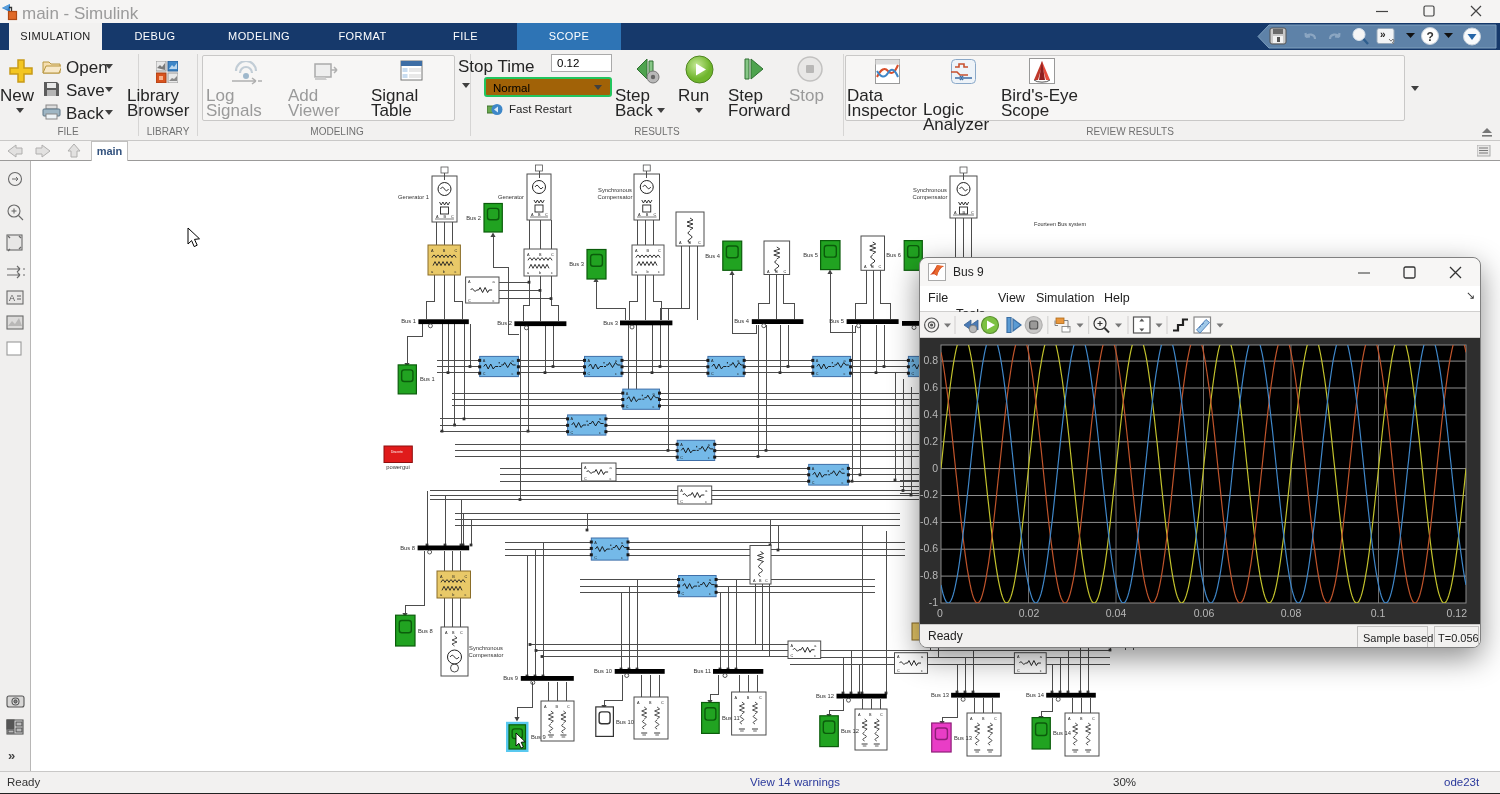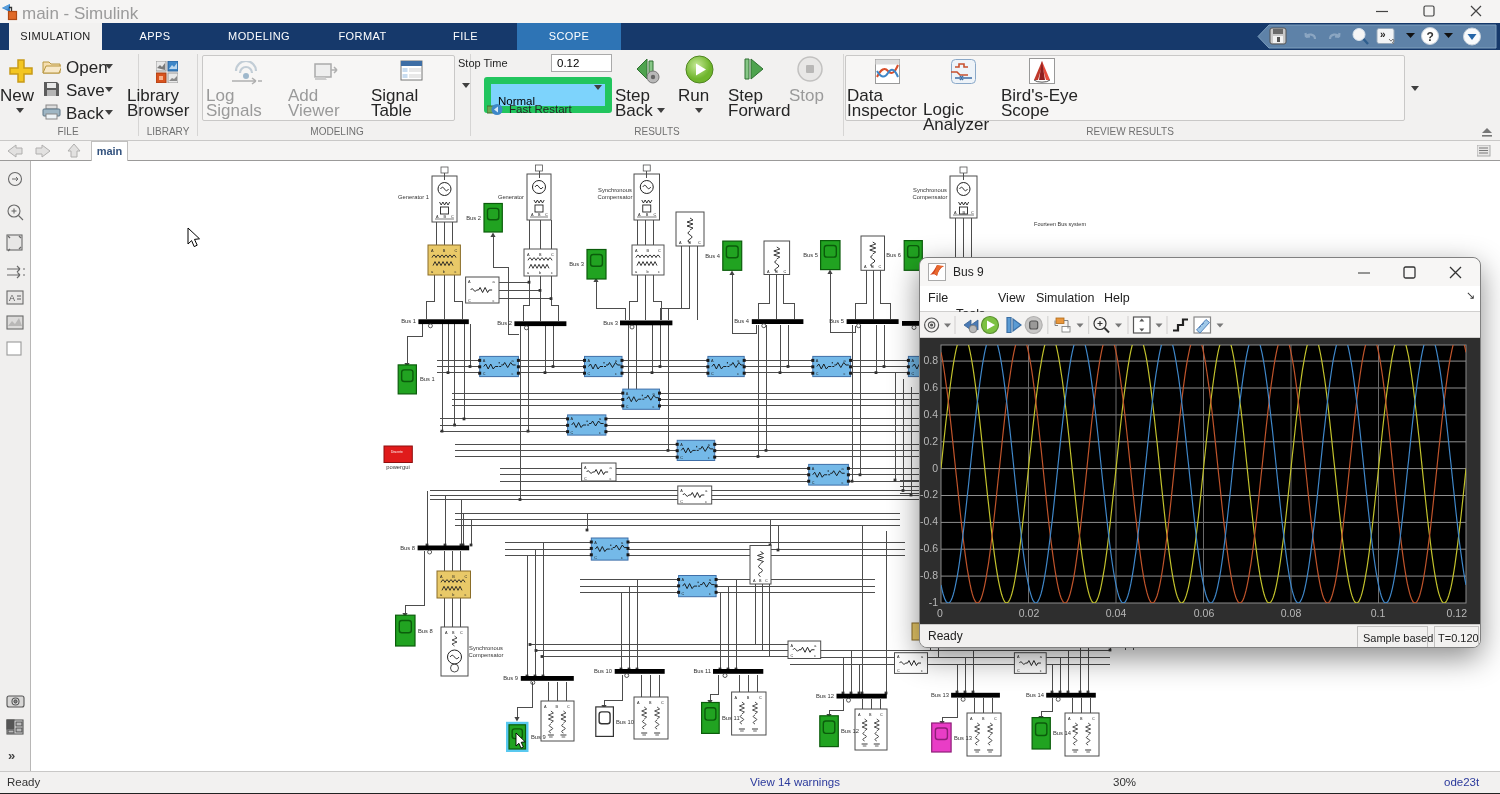--- a/index.html
+++ b/index.html
@@ -32,21 +32,21 @@
     </svg>
 <span class="abs" style="left:22px;top:4px;color:#9b9b9b;font-size:17px">main - Simulink</span>
 <svg class="abs" style="left:1367px;top:0" width="133" height="23">
 <line x1="9" y1="11.5" x2="21" y2="11.5" stroke="#444" stroke-width="1.2"></line>
 <rect x="57" y="6" width="10" height="10" fill="none" stroke="#444" stroke-width="1.2" rx="1.5"></rect>
 <path d="M104 6 L114 16 M114 6 L104 16" stroke="#444" stroke-width="1.2"></path>
 </svg>
   </div>
 <div id="tabband" class="abs">
 <div class="rtab" style="left:9px;width:93px;background:#f2f1f0;color:#222">SIMULATION</div>
-<div class="rtab" style="left:103px;width:104px">APPS</div>
+<div class="rtab" style="left:103px;width:104px">DEBUG</div>
 <div class="rtab" style="left:207px;width:104px">MODELING</div>
 <div class="rtab" style="left:311px;width:103px">FORMAT</div>
 <div class="rtab" style="left:414px;width:103px">FILE</div>
 <div class="rtab" style="left:517px;width:104px;background:#2e74b5">SCOPE</div>
 <svg class="abs" style="left:1253px;top:0" width="247" height="27">
 <path d="M16 2 H243 V25 H16 L5 13.5 Z" fill="#5e82a8"></path>
 <path d="M16 2 H243 V25 H16 L5 13.5 Z" fill="none" stroke="#7fa0bf" stroke-width="1"></path>
 <g>
 <rect x="17" y="5" width="16" height="16" rx="2" fill="#c9c9c9" stroke="#555"></rect>
         <rect x="20" y="6" width="10" height="5" fill="#6a6a6a"></rect>
@@ -132,23 +132,23 @@
 <svg class="abs" style="left:400px;top:10px" width="23" height="23">
       <rect x="1" y="1" width="21" height="19" fill="#fff" stroke="#777"></rect>
       <rect x="1" y="1" width="21" height="5" fill="#3e6ea5"></rect>
       <rect x="2.5" y="8" width="5" height="4" fill="#c8dcf0"></rect>
       <rect x="2.5" y="14" width="5" height="4" fill="#c8dcf0"></rect>
       <rect x="9" y="8" width="12" height="4" fill="#e8e8e8"></rect>
       <rect x="9" y="14" width="12" height="4" fill="#e8e8e8"></rect>
     </svg>
 <div class="btnlab" style="left:371px;top:38px;width:80px">Signal<br>Table</div>
 <div class="caret" style="left:462px;top:33px"></div>
-<div class="abs" style="left:458px;top:7px;font-size:11px;color:#252525">Stop Time</div>
+<div class="abs" style="left:458px;top:7px;font-size:17px;color:#252525">Stop Time</div>
 <div class="abs" style="left:551px;top:4px;width:61px;height:18px;background:#fff;border:1px solid #aaa;font-size:11.5px;padding:2px 5px">0.12</div>
-<div class="abs" style="left:484px;top:27px;width:128px;height:20px;background:#7dd3fc;border:7px solid #22c55e;border-radius:3px;font-size:11.5px;padding:11px 7px">Normal</div>
+<div class="abs" style="left:484px;top:27px;width:128px;height:20px;background:#a16207;border:2px solid #22c55e;border-radius:3px;font-size:11.5px;padding:3px 7px">Normal</div>
 <div class="caret" style="left:594px;top:35px"></div>
 <svg class="abs" style="left:487px;top:53px" width="17" height="13">
       <rect x="0" y="3" width="7" height="7" fill="#6aa84f" stroke="#3e7030"></rect>
       <circle cx="10" cy="6.5" r="5.5" fill="#3e87c8"></circle>
       <path d="M7 6.5 l4 -3 v6 Z" fill="#d8eaf8"></path>
     </svg>
 <div class="abs" style="left:509px;top:53px;font-size:11.5px;color:#252525">Fast Restart</div>
 <svg class="abs" style="left:633px;top:6px" width="30" height="30">
       <path d="M14 3 L4 13 L14 23 Z" fill="#4ea34e" stroke="#2e7030" stroke-width="1"></path>
       <path d="M16 5 v16 h4 v-16 Z" fill="#87c787" stroke="#2e7030"></path>
@@ -1053,21 +1053,21 @@
       <text x="109" y="359" text-anchor="middle" class="axlab">0.02</text>
       <text x="196" y="359" text-anchor="middle" class="axlab">0.04</text>
       <text x="284" y="359" text-anchor="middle" class="axlab">0.06</text>
       <text x="371" y="359" text-anchor="middle" class="axlab">0.08</text>
       <text x="458" y="359" text-anchor="middle" class="axlab">0.1</text>
       <text x="547" y="359" text-anchor="end" class="axlab">0.12</text>
 </svg>
 <div class="abs" style="left:0;top:366px;width:560px;height:24px;background:#f2f1f0;border-top:1px solid #c9c8c7;font-size:12px;color:#222">
 <span class="abs" style="left:8px;top:4px">Ready</span>
 <div class="abs" style="left:437px;top:1px;width:71px;height:22px;border:1px solid #c2c1c0;padding:5px 0 0 5px;font-size:11px;white-space:nowrap">Sample based</div>
-<div class="abs" style="left:514px;top:1px;width:45px;height:22px;border:1px solid #c2c1c0;padding:5px 0 0 3px;font-size:11px;white-space:nowrap">T=0.120</div>
+<div class="abs" style="left:514px;top:1px;width:45px;height:22px;border:1px solid #c2c1c0;padding:5px 0 0 3px;font-size:11px;white-space:nowrap">T=0.056</div>
 </div>
 </div>
 <div id="statusbar" class="abs">
 <span class="abs" style="left:7px;top:4px">Ready</span>
 <span class="abs" style="left:750px;top:4px;color:#2b3a9c">View 14 warnings</span>
 <span class="abs" style="left:1113px;top:4px">30%</span>
 <span class="abs" style="left:1444px;top:4px;color:#2b3a9c">ode23t</span>
 <div class="abs" style="left:0;top:21px;width:1500px;height:2px;background:#222"></div>
 </div>
 </body></html>

